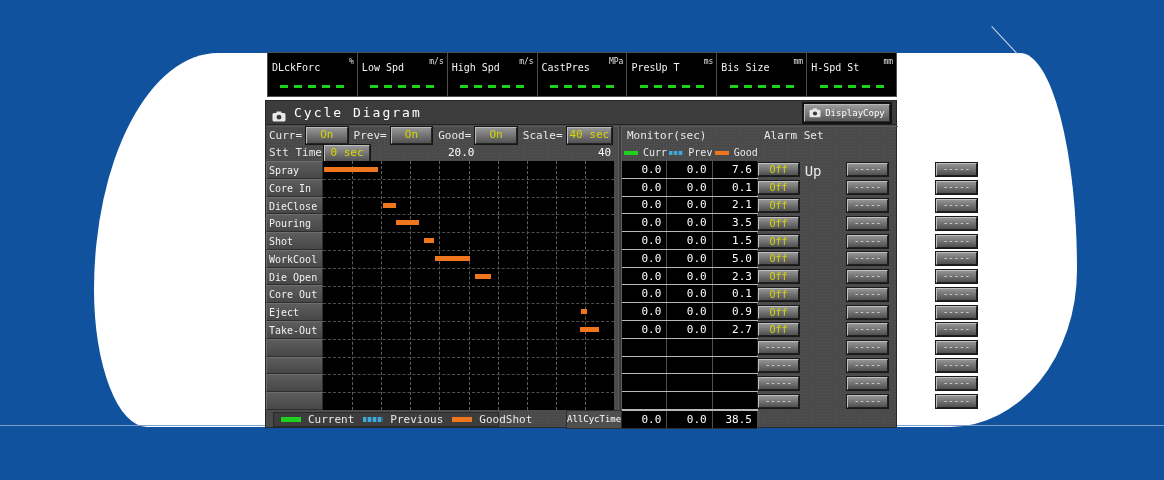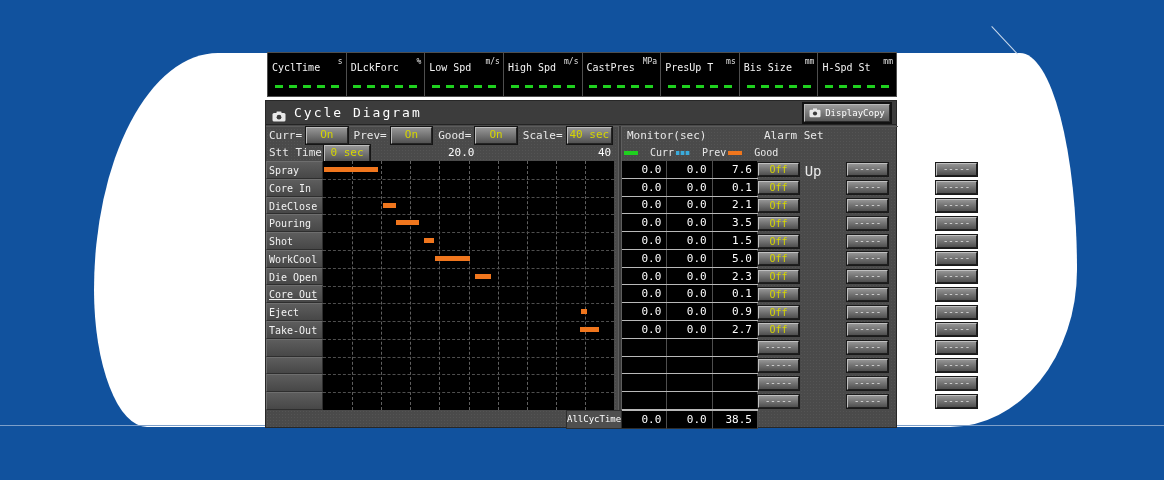--- a/index.html
+++ b/index.html
@@ -51,21 +51,21 @@
   .row2 .end { position:absolute; left:332px; top:2px; color:#fff; }
 
   .vdivider { position:absolute; left:352px; top:25px; width:4px; height:284px; background:#3a3a3a;
               border-left:1px solid #5e5e5e; border-right:1px solid #5e5e5e; }
 
   .monhead { position:absolute; left:356px; top:25px; width:136px; height:18px; border-top:1px solid #5c5c5c;
              font-size:11px; color:#e8e8e8; padding:2px 0 0 5px; }
   .alarmhead { position:absolute; left:492px; top:25px; width:140px; height:18px; border-top:1px solid #5c5c5c;
              font-size:11px; color:#e8e8e8; padding:2px 0 0 6px; }
   .monlegend { position:absolute; left:356px; top:43px; width:136px; height:17px; display:flex; align-items:center; }
-  .monlegend .mitem { flex:1; display:flex; align-items:center; gap:12px; font-size:10px; color:#e8e8e8; padding-left:2px; }
+  .monlegend .mitem { flex:1; display:flex; align-items:center; gap:5px; font-size:10px; color:#e8e8e8; padding-left:2px; }
   .sw { width:14px; height:4px; display:inline-block; }
   .sw-green { background:#1fd11f; }
   .sw-cyan  { background:repeating-linear-gradient(90deg,#3aabdc 0 3px, rgba(58,171,220,.35) 3px 5px); }
   .sw-orange{ background:#f0761d; }
   .alarmcols { position:absolute; left:492px; top:43px; width:140px; height:17px; display:flex; align-items:center; }
   .alarmcols span { flex:1; text-align:left; font-size:14px; color:#e8e8e8;margin-top:36px; }
 
   .rowlabels { position:absolute; left:0; top:60px; width:57px; height:249px; display:flex; flex-direction:column; }
   .row-label { flex:0 0 auto; background:linear-gradient(#5d5d5d,#474747); border:1px solid #6e6e6e;
                border-right-color:#2e2e2e; border-bottom-color:#2e2e2e; font-size:10px; color:#f2f2f2;
@@ -102,27 +102,20 @@
   .allcyc-vals .mcell { border-bottom:1px solid #2e2e2e; }
 </style>
 </head>
 <body>
 
 <div class="blob"></div>
 <div class="hairline"></div>
 <div class="bottomline"></div>
 
 <div class="fields">
-    <div class="field"><span class="flabel">CyclTime</span><span class="funit">s</span><span class="fdashes">
-        <i></i>
-        <i></i>
-        <i></i>
-        <i></i>
-        <i></i>
-      </span></div>
     <div class="field"><span class="flabel">DLckForc</span><span class="funit">%</span><span class="fdashes">
         <i></i>
         <i></i>
         <i></i>
         <i></i>
         <i></i>
       </span></div>
     <div class="field"><span class="flabel">Low Spd</span><span class="funit">m/s</span><span class="fdashes">
         <i></i>
         <i></i>
@@ -234,21 +227,21 @@
   </div>
 
   <div class="rowlabels">
       <div class="row-label" style="height: 17.7857px;">Spray</div>
       <div class="row-label" style="height: 17.7857px;">Core In</div>
       <div class="row-label" style="height: 17.7857px;">DieClose</div>
       <div class="row-label" style="height: 17.7857px;">Pouring</div>
       <div class="row-label" style="height: 17.7857px;">Shot</div>
       <div class="row-label" style="height: 17.7857px;">WorkCool</div>
       <div class="row-label" style="height: 17.7857px;">Die Open</div>
-      <div class="row-label" style="height: 17.7857px; text-decoration: underline;">Core Out</div>
+      <div class="row-label" style="height: 17.7857px;">Core Out</div>
       <div class="row-label" style="height: 17.7857px;">Eject</div>
       <div class="row-label" style="height: 17.7857px;">Take-Out</div>
       <div class="row-label" style="height: 17.7857px;"></div>
       <div class="row-label" style="height: 17.7857px;"></div>
       <div class="row-label" style="height: 17.7857px;"></div>
       <div class="row-label" style="height: 17.7857px;"></div>
     </div>
   <div class="chart">
       <div class="vline" style="left: 29.1px;"></div>
       <div class="vline" style="left: 58.2px;"></div>
@@ -503,20 +496,34 @@
         </div>
         <div class="acell">
           <div class="abtn dash">-----</div>
         </div>
         <div class="acell">
           <div class="abtn dash">-----</div>
         </div>
       </div>
     </div>
 
+  <div class="biglegend">
+    <span class="bitem">
+        <i class="bsw sw-green"></i>
+        <span>Current</span>
+      </span>
+    <span class="bitem">
+        <i class="bsw sw-cyan"></i>
+        <span>Previous</span>
+      </span>
+    <span class="bitem">
+        <i class="bsw sw-orange"></i>
+        <span>GoodShot</span>
+      </span>
+  </div>
 
   <div class="allcyc-label">AllCycTime</div>
   <div class="allcyc-vals">
     <div class="mcell">0.0</div>
     <div class="mcell">0.0</div>
     <div class="mcell">38.5</div>
   </div>
 </div>
 
 </body></html>

